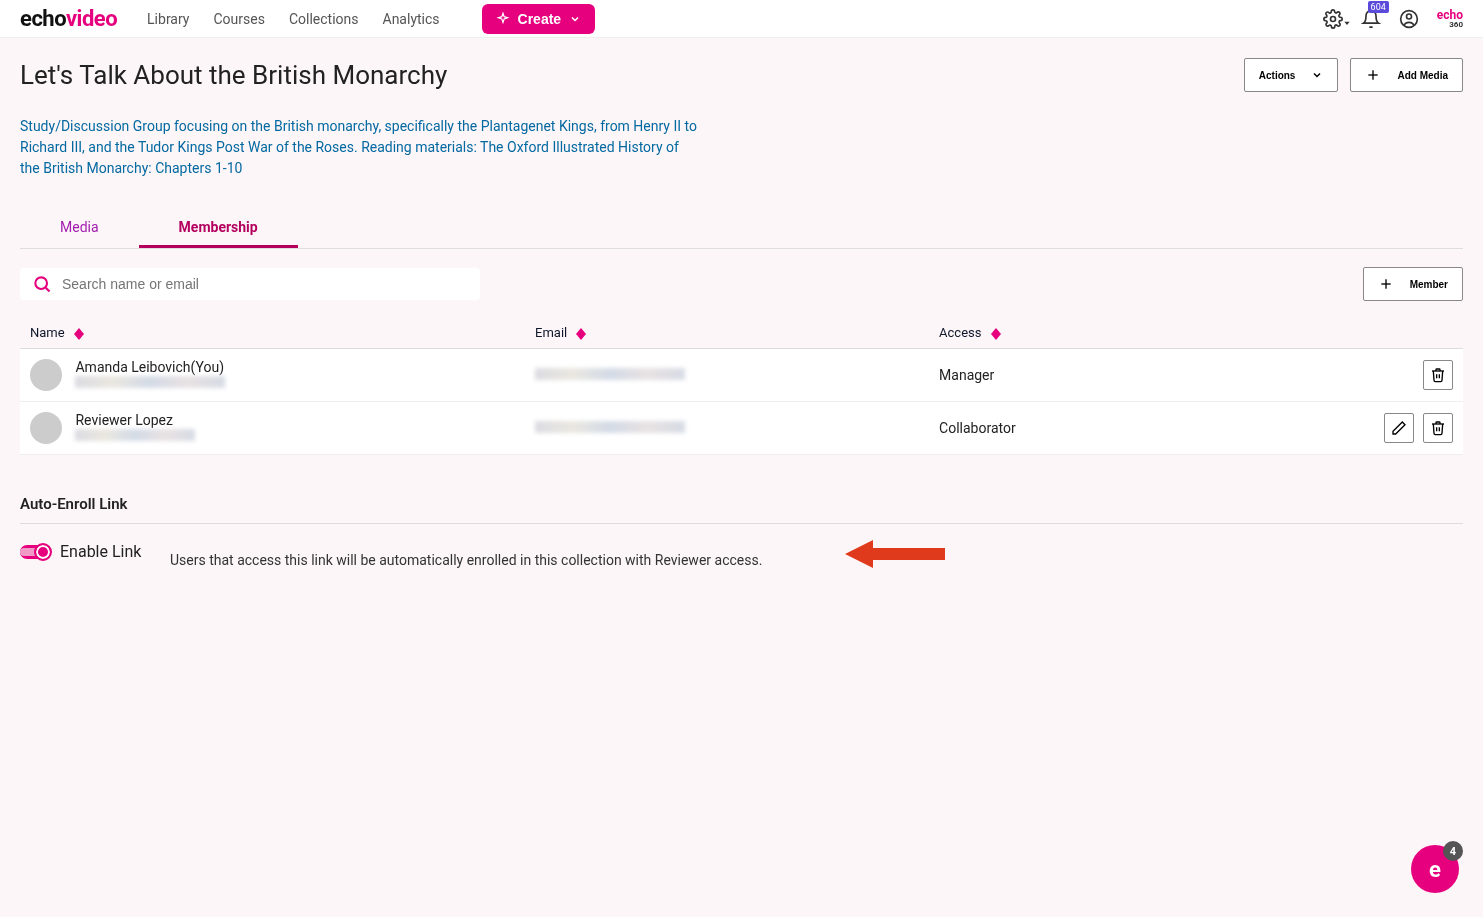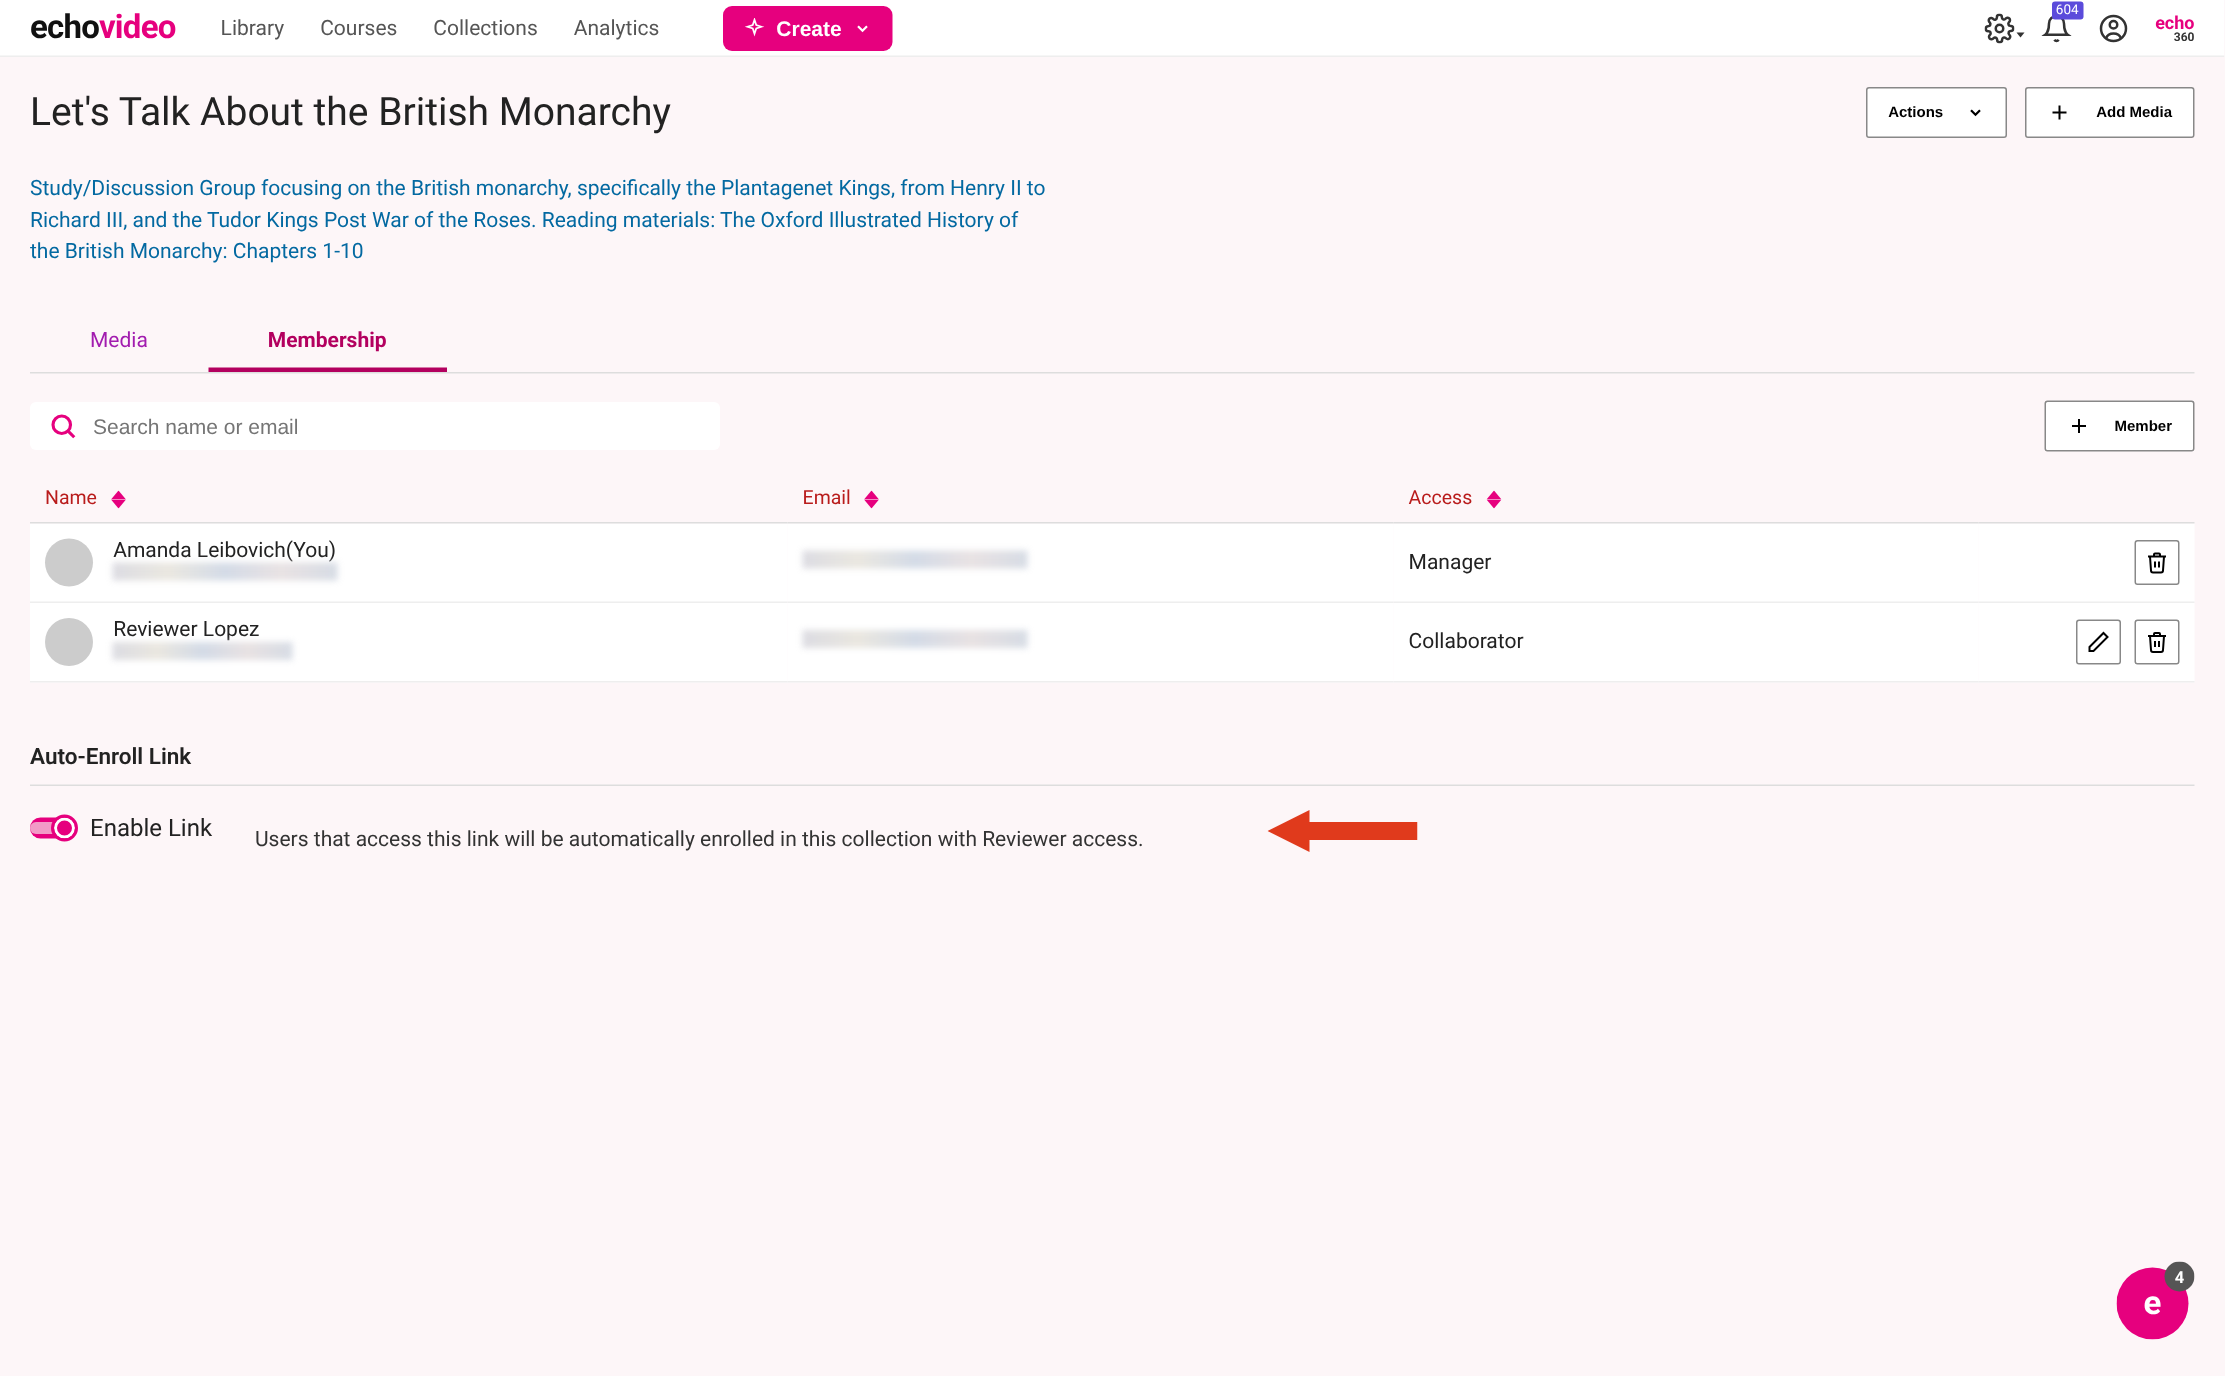--- a/index.html
+++ b/index.html
@@ -35,21 +35,21 @@
 
 
 .toolbar { display: flex; align-items: center; margin-bottom: 16px; gap: 12px; }
 .search-wrap { display: flex; align-items: center; background: #fff; padding: 6px 12px; border-radius: 4px; width: 460px; }
 .search-wrap svg { color: #e6007e; margin-right: 10px; }
 .search-input { border: none; outline: none; font-size: 14px; flex: 1; background: transparent; }
 .member-btn { margin-left: auto; }
 
 
 .table { width: 100%; border-collapse: collapse; }
-.table th { text-align: left; font-size: 13px; font-weight: 400; color: #b91c1c; padding: 8px 10px; border-bottom: 1px solid #ddd; }
+.table th { text-align: left; font-size: 13px; font-weight: 400; color: #0f172a; padding: 8px 10px; border-bottom: 1px solid #ddd; }
 .table th .sort { display: inline-flex; flex-direction: column; margin-left: 6px; vertical-align: middle; }
 .table th .sort svg { width: 10px; height: 6px; color: #e6007e; }
 .table td { padding: 10px; border-bottom: 1px solid #eee; font-size: 14px; vertical-align: middle; background:#fff; }
 .avatar { width: 32px; height: 32px; border-radius: 50%; background: #ccc; display: inline-block; vertical-align: middle; margin-right: 10px; }
 .name-cell .n { display: block; }
 .redact { display: inline-block; height: 12px; background: linear-gradient(90deg,#d8d8df,#e8e5dd,#cfd7e4,#e6dfe0,#d2d8e2); width: 150px; filter: blur(2px); opacity:0.9; }
 .row-actions { text-align: right; white-space: nowrap; }
 .icon-btn { display: inline-flex; align-items: center; justify-content: center; width: 30px; height: 30px; border: 1px solid #888; background: #fff; cursor: pointer; border-radius: 2px; margin-left: 6px; }
 .icon-btn svg { width: 16px; height: 16px; }
 

